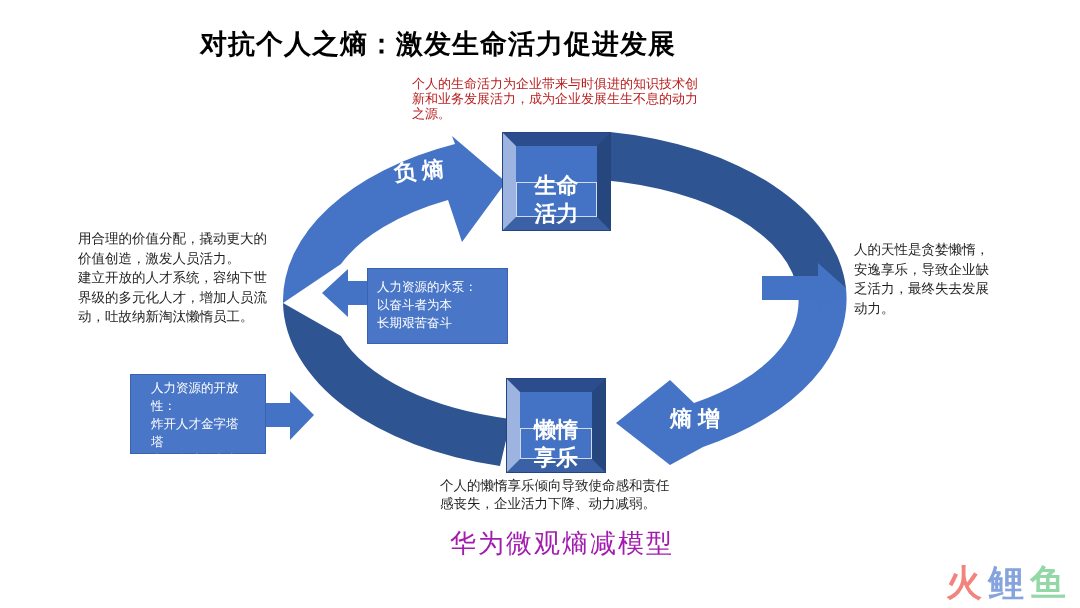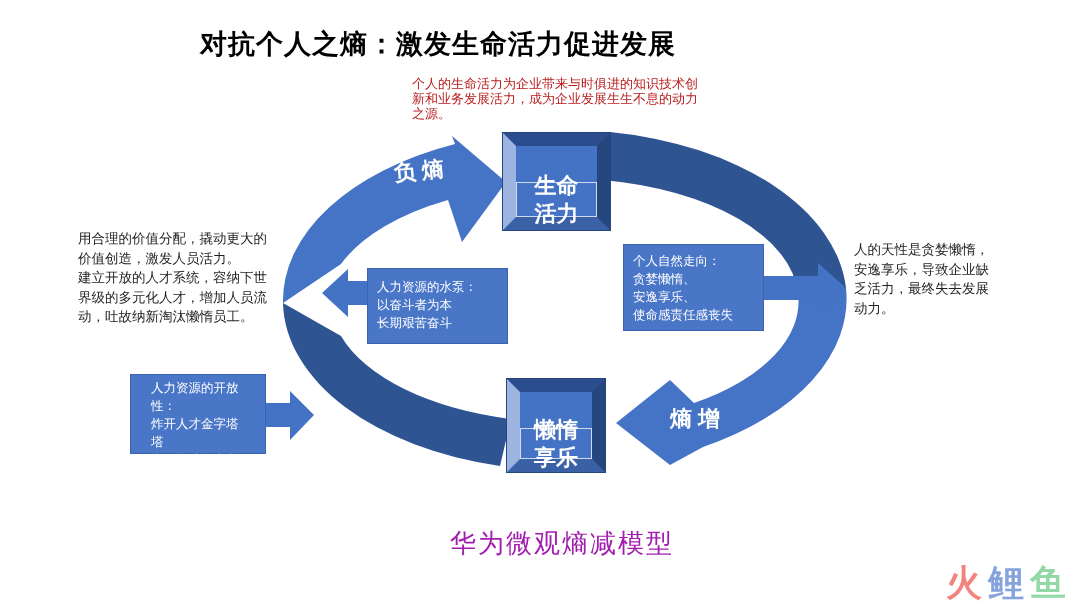--- a/index.html
+++ b/index.html
@@ -105,38 +105,36 @@
   <div id="node-bottom" class="abs node3d">
     <div class="bevel">
       <div class="label">懒惰
 享乐</div>
     </div>
   </div>
 
   <div id="callout-pump" class="abs callout">人力资源的水泵：
 以奋斗者为本
 长期艰苦奋斗</div>
-  <div id="callout-drift" class="abs callout">个人自然走向：
-贪婪懒惰、
-安逸享乐、
-使命感责任感丧失</div>
   <div id="callout-open" class="abs callout">人力资源的开放性：
 炸开人才金字塔塔
 尖，全球能力中心
 的人才布局</div>
 
   <div id="ann-left" class="abs ann">用合理的价值分配，撬动更大的
 价值创造，激发人员活力。
 建立开放的人才系统，容纳下世
 界级的多元化人才，增加人员流
 动，吐故纳新淘汰懒惰员工。</div>
   <div id="ann-right" class="abs ann">人的天性是贪婪懒惰，
 安逸享乐，导致企业缺
 乏活力，最终失去发展
 动力。</div>
+  <div id="ann-bottom" class="abs ann">个人的懒惰享乐倾向导致使命感和责任
+感丧失，企业活力下降、动力减弱。</div>
 
   <div id="caption" class="abs">华为微观熵减模型</div>
 
   <div id="watermark" class="abs">
     <span class="wm-1">火</span><span class="wm-2">鲤</span><span class="wm-3">鱼</span>
   </div>
 
 </div>
 
 </body></html>

